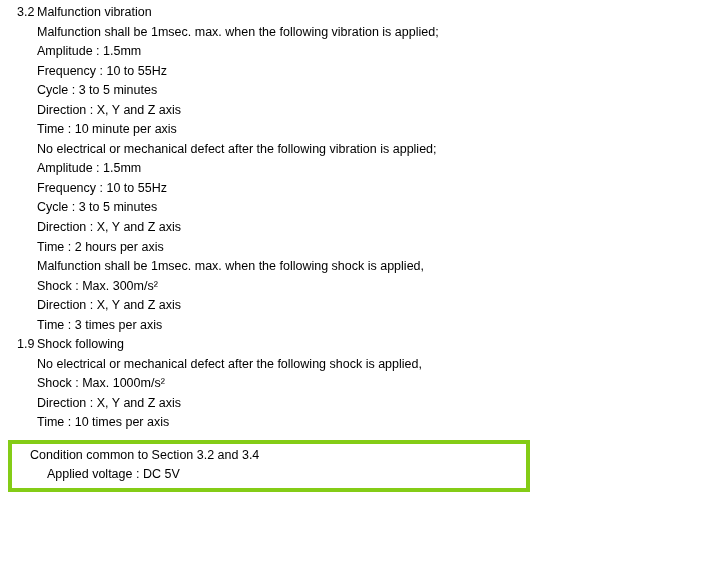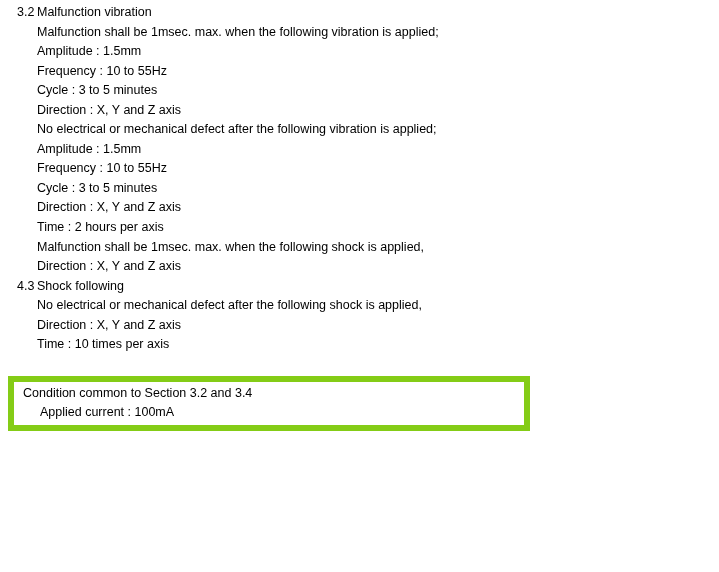--- a/index.html
+++ b/index.html
@@ -25,24 +25,24 @@
   .sec-head .num {
     display: inline-block;
     width: 20px;
   }
   .line {
     padding-left: 20px;
     white-space: pre;
   }
   .cond-box {
     box-sizing: border-box;
-    margin: 21px 0 0 -9px;
+    margin: 7px 0 0 -9px;
     width: 522px;
-    border: 6px solid #84cc16;
-    padding: 2px 6px 3px 9px;
+    border: 4px solid #84cc16;
+    padding: 2px 6px 3px 18px;
     line-height: 19.3px;
   }
   .box-line {
     padding-left: 17px;
     white-space: pre;
   }
 </style>
 </head>
 <body>
 
@@ -51,44 +51,48 @@
 
     <div class="section">
       <div class="sec-head">
         <span class="num">3.2</span><span class="title">Malfunction vibration</span>
       </div>
       <div class="line">Malfunction shall be 1msec. max. when the following vibration is applied;</div>
       <div class="line">Amplitude : 1.5mm</div>
       <div class="line">Frequency : 10 to 55Hz</div>
       <div class="line">Cycle : 3 to 5 minutes</div>
       <div class="line">Direction : X, Y and Z axis</div>
+      <div class="line">Time : 10 minute per axis</div>
     </div>
 
     <div class="section">
       <div class="line">No electrical or mechanical defect after the following vibration is applied;</div>
       <div class="line">Amplitude : 1.5mm</div>
       <div class="line">Frequency : 10 to 55Hz</div>
       <div class="line">Cycle : 3 to 5 minutes</div>
       <div class="line">Direction : X, Y and Z axis</div>
       <div class="line">Time : 2 hours per axis</div>
     </div>
 
     <div class="section">
       <div class="line">Malfunction shall be 1msec. max. when the following shock is applied,</div>
+      <div class="line">Shock : Max. 300m/s²</div>
       <div class="line">Direction : X, Y and Z axis</div>
+      <div class="line">Time : 3 times per axis</div>
     </div>
 
     <div class="section">
       <div class="sec-head">
-        <span class="num">4.3</span><span class="title">Shock following</span>
+        <span class="num">1.9</span><span class="title">Shock following</span>
       </div>
       <div class="line">No electrical or mechanical defect after the following shock is applied,</div>
+      <div class="line">Shock : Max. 1000m/s²</div>
       <div class="line">Direction : X, Y and Z axis</div>
       <div class="line">Time : 10 times per axis</div>
     </div>
 
     <div class="cond-box">
       <div class="box-title">Condition common to Section 3.2 and 3.4</div>
-      <div class="box-line">Applied current : 100mA</div>
+      <div class="box-line">Applied voltage : DC 5V</div>
     </div>
 
   </div>
 </div>
 
 </body></html>

